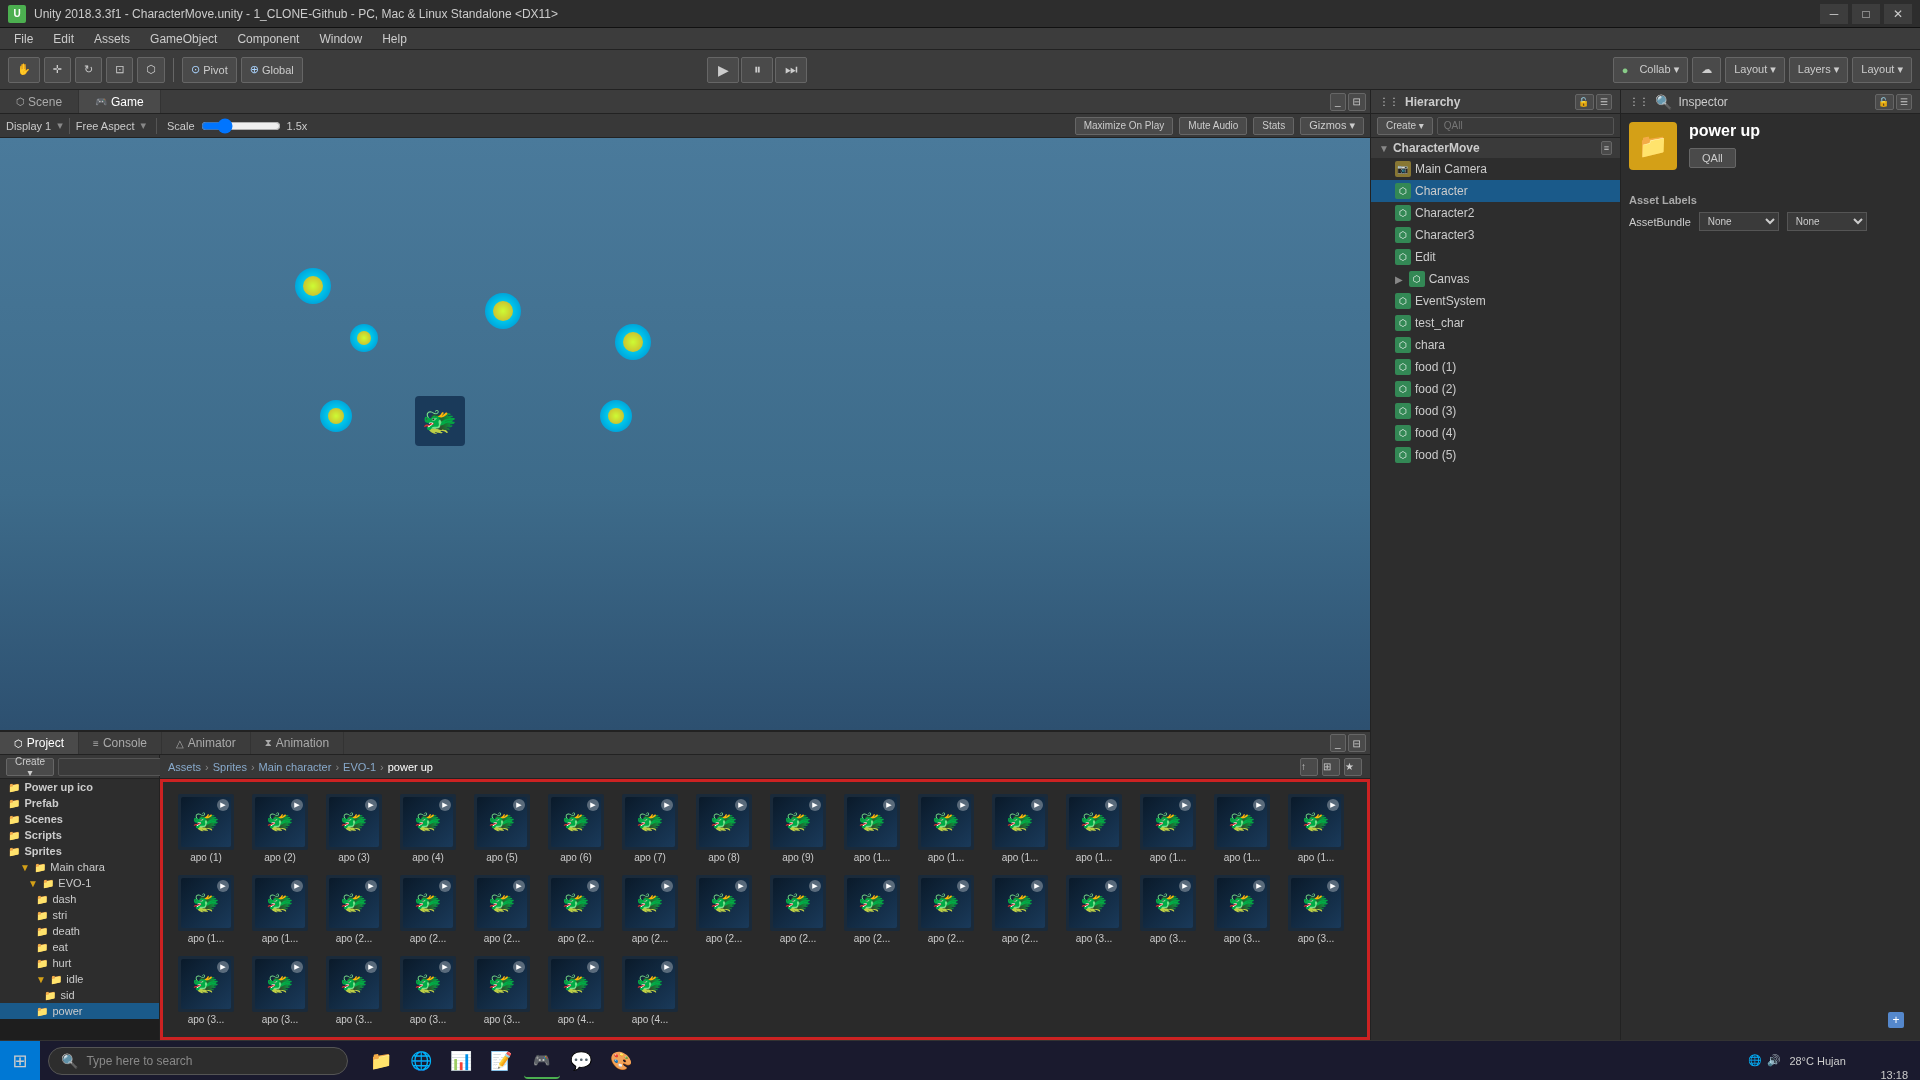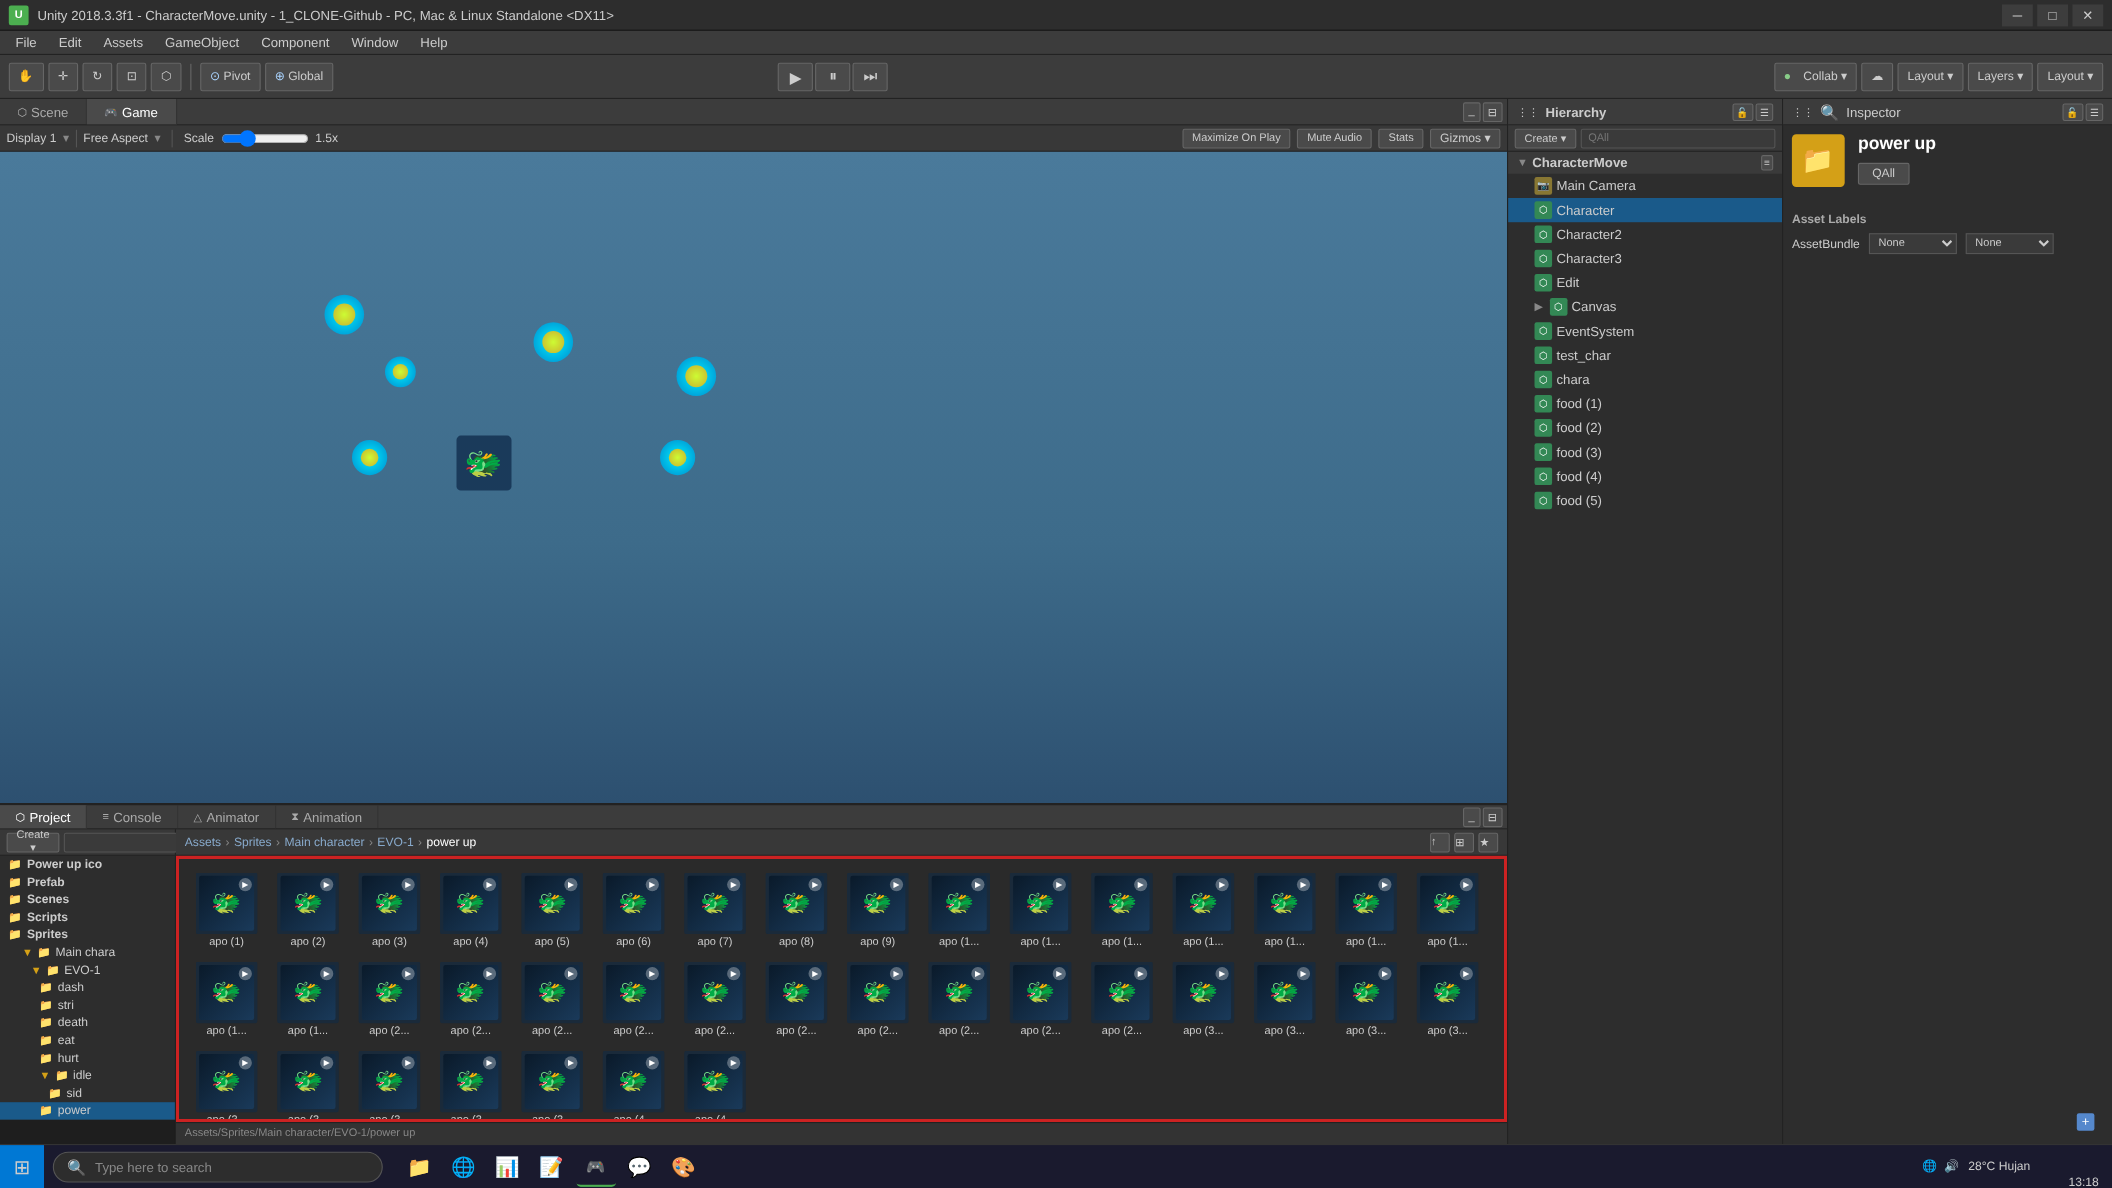--- a/index.html
+++ b/index.html
@@ -708,23 +708,20 @@
             <div class="asset-item">
               <div class="asset-thumb">
                 <div class="sprite-apo">
                     <span class="sprite-char-img">🐲</span>
                     <div class="sprite-play-btn">▶</div>
                   </div>
               </div>
               <span class="asset-label">apo (4...</span>
             </div>
           </div>
-          <div id="asset-path">
-            <span>Assets/Sprites/Main character/EVO-1/power up</span>
-          </div>
         </div>
       </div>
     </div>
   </div>
 
   <div id="hierarchy">
     <div id="hierarchy-header">
       <span style="font-size:10px;">⋮⋮</span>
       <span style="font-weight:bold;">Hierarchy</span>
       <div style="margin-left:auto;display:flex;gap:2px;">

